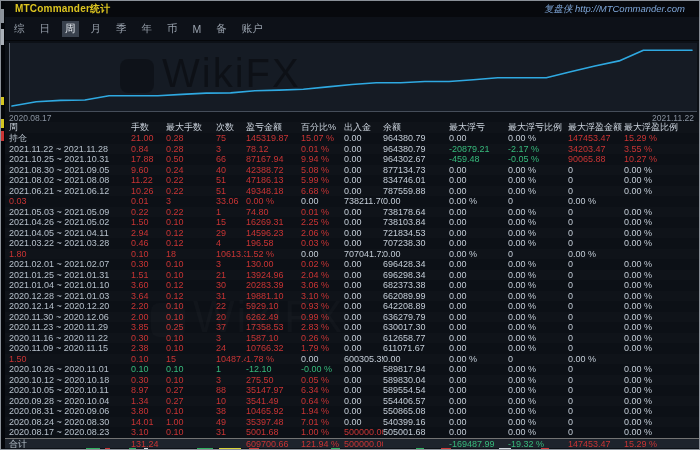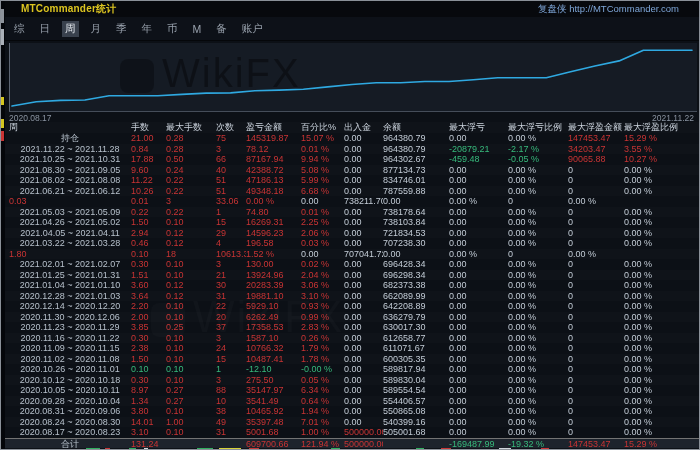--- a/index.html
+++ b/index.html
@@ -1,23 +1,23 @@
 <!DOCTYPE html>
 <html><head>
 <meta charset="utf-8">
 <style>
   html,body{margin:0;padding:0;background:#000;}
   *{box-sizing:border-box;font-family:"Liberation Sans",sans-serif;}
   .window{position:relative;width:700px;height:450px;background:#0c1016;overflow:hidden;
           border:1px solid #8a9098;}
   
   .titlebar{position:absolute;left:0;top:0;width:100%;height:16px;background:#07090d;
-            display:flex;align-items:center;justify-content:space-between;padding:0 20px;}
+            display:flex;align-items:center;justify-content:space-between;padding:0 14px;}
   .title{color:#ddc520;font-size:10px;font-weight:bold;letter-spacing:.2px;}
-  .site{color:#7ea6d8;font-size:9.5px;}
+  .site{color:#7ea6d8;font-size:9.5px;font-style:italic;}
   
   .menubar{position:absolute;left:0;top:16px;width:100%;height:24px;background:#0d1118;
            display:flex;align-items:center;gap:9px;padding:0 10px;border-bottom:1px solid #05070a;}
   .menu-item{color:#99a2ad;font-size:10.5px;padding:1px 3px;cursor:default;}
   .menu-item.selected{background:#39414d;color:#e8edf3;}
   
   .chart{position:absolute;left:8px;top:42px;width:688px;height:69px;background:#151b24;
          border-left:1px solid #5d6572;border-bottom:1px solid #454d59;}
   .chart svg{position:absolute;left:0;top:0;}
   .axis-labels{position:absolute;left:8px;top:112px;width:688px;height:10px;}
@@ -28,21 +28,21 @@
   .watermark .wm-circle{display:inline-block;width:34px;height:34px;border-radius:8px;
              background:rgba(0,0,0,0.30);vertical-align:middle;margin-right:8px;}
   
   .table{position:absolute;left:0;top:121px;width:700px;}
   .trow{display:grid;grid-template-columns:122px 35px 50px 30px 55px 43px 39px 66px 59px 60px 56px 1fr;
         height:10.5px;line-height:10.5px;font-size:9px;padding-left:8px;white-space:nowrap;}
   .thead{height:11px;line-height:11px;color:#ccd4de;}
   .trow:nth-child(even){background:rgba(255,255,255,0.015);}
   .trow.total{background:#1d232c;border-top:1px solid #737373;height:11px;line-height:11px;}
   .cell{overflow:hidden;}
-  .c-d{color:#b6c0cb;text-align:center;}
+  .c-d{color:#b6c0cb;}
   .c-r{color:#c93434;}
   .c-g{color:#37ba7c;}
   .c-w{color:#c3ccd6;}
   
   .bottom-strip{position:absolute;left:0;top:447px;width:700px;height:3px;background:#0c1016;}
   .bbar{position:absolute;bottom:0;height:3px;}
   
   .edge{position:absolute;left:0;top:0;width:4px;height:450px;background:#04060a;}
   .edge .tick{position:absolute;left:0;width:3px;}
 </style>
@@ -387,21 +387,20 @@
           <div class="cell c-r">10766.32</div>
           <div class="cell c-r">1.79 %</div>
           <div class="cell c-w">0.00</div>
           <div class="cell c-w">611071.67</div>
           <div class="cell c-w">0.00</div>
           <div class="cell c-w">0.00 %</div>
           <div class="cell c-w">0</div>
           <div class="cell c-w">0.00 %</div>
         </div>
         <div class="trow">
-          <div class="cell c-d">2020.11.02 ~ 2020.11.08</div>
           <div class="cell c-r">1.50</div>
           <div class="cell c-r">0.10</div>
           <div class="cell c-r">15</div>
           <div class="cell c-r">10487.41</div>
           <div class="cell c-r">1.78 %</div>
           <div class="cell c-w">0.00</div>
           <div class="cell c-w">600305.35</div>
           <div class="cell c-w">0.00</div>
           <div class="cell c-w">0.00 %</div>
           <div class="cell c-w">0</div>

